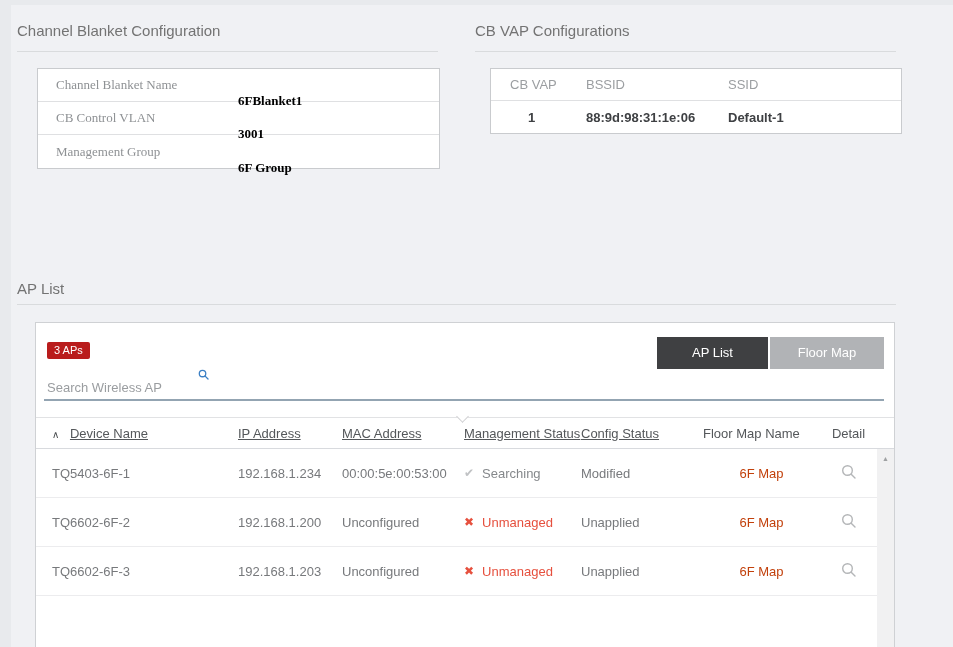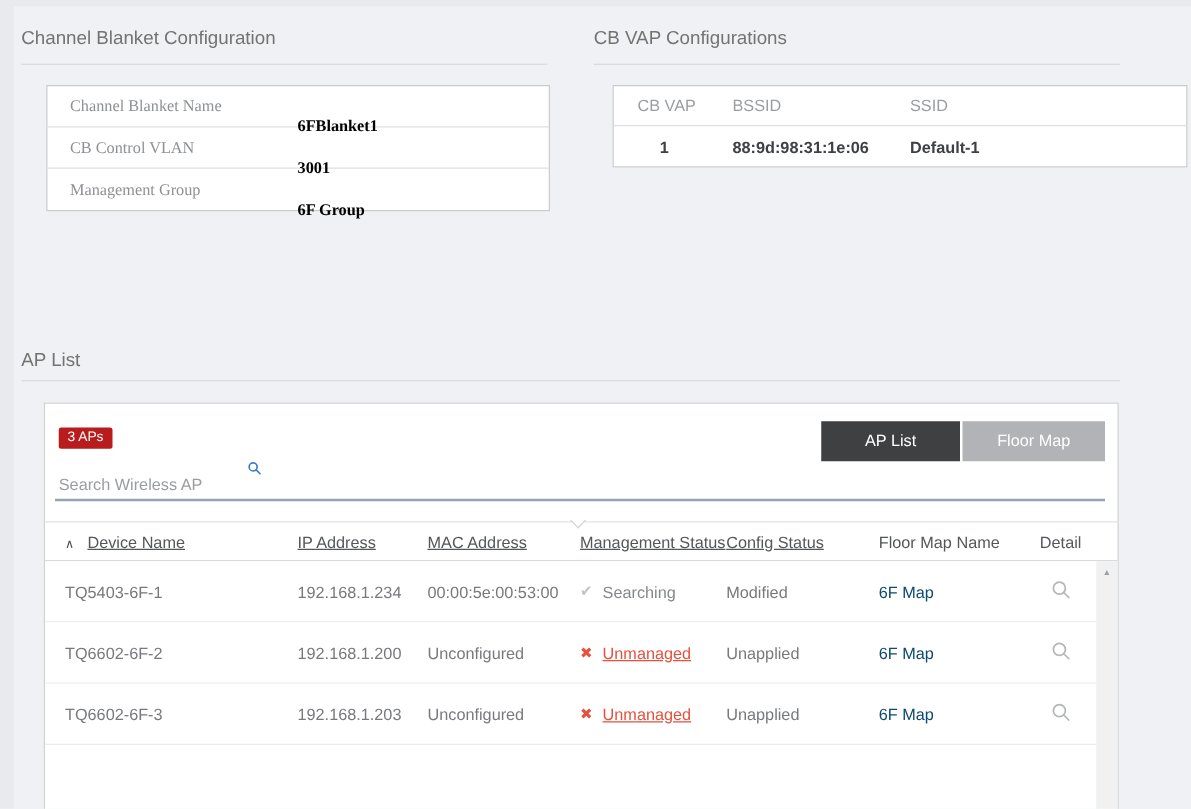--- a/index.html
+++ b/index.html
@@ -13,21 +13,21 @@
   .section-rule  { position:absolute; height:1px; background:#d9dbdd; }
 
   
   .cfg-card { position:absolute; left:37px; top:68px; width:403px; background:#fff; border:1px solid #c9cbce;font-family:Liberation Serif, serif; }
   .cfg-row { height:33px; display:flex; align-items:center; border-bottom:1px solid #dfe0e2; }
   .cfg-row:last-child { border-bottom:none; }
   .cfg-label { width:200px; padding-left:18px; font-size:13px; color:#8e9194; }
   .cfg-value { font-size:13px; font-weight:bold; color:#000000;margin-top:32px; }
 
   
-  .vap-card { position:absolute; left:490px; top:68px; width:460px; background:#fff; border:1px solid #c9cbce; }
+  .vap-card { position:absolute; left:490px; top:68px; width:412px; background:#fff; border:1px solid #c9cbce; }
   .vap-head { height:32px; display:flex; align-items:center; border-bottom:1px solid #dfe0e2; font-size:13px; color:#9b9ea1; }
   .vap-row  { height:32px; display:flex; align-items:center; font-size:13px; font-weight:bold; color:#3e4043; }
   .vap-c1h { width:95px; padding-left:19px; }
   .vap-c1  { width:95px; text-align:center; padding-right:14px; }
   .vap-c2  { width:142px; }
   .vap-c3  { flex:1; }
 
   
   .ap-card { position:absolute; left:35px; top:322px; width:860px; height:330px; background:#fff; border:1px solid #cfd1d4; }
   .ap-badge { position:absolute; left:11px; top:19px; background:#b91c1c; color:#fff; font-size:11px; padding:2px 7px 3px; border-radius:2px; }
@@ -55,22 +55,22 @@
   .c-mgmt   { width:117px; display:flex; align-items:center; }
   .c-config { width:122px; }
   .c-floor  { width:117px; }
   .c-detail { width:57px; text-align:center; }
 
   .ap-rows { position:absolute; left:0; top:126px; width:841px; }
   .ap-row { height:49px; display:flex; align-items:center; border-bottom:1px solid #ececee; font-size:13px; color:#77797c; background:#fff; }
   .check-glyph { color:#c0c2c4; font-size:12px; margin-right:8px; }
   .x-glyph { color:#e6503e; font-size:12px; font-weight:bold; margin-right:8px; }
   .searching-text { color:#85888b; }
-  .unmanaged-link { color:#e6503e; text-decoration:underline; cursor:pointer; }
-  .floor-text { color:#0c4a6e; }
+  .unmanaged-link { color:#e6503e; cursor:pointer; }
+  .floor-text { color:#c2410c;text-align:center; }
   .detail-btn { display:inline-block; cursor:pointer; line-height:0; }
 
   .scrollbar { position:absolute; right:0; top:126px; bottom:0; width:17px; background:#f1f1f2; }
   .scroll-up { display:block; text-align:center; font-size:7px; color:#9fa1a3; padding-top:6px; cursor:pointer; }
 </style>
 </head>
 <body>
 
 <div class="edge-top"></div>
 <div class="edge-left"></div>

